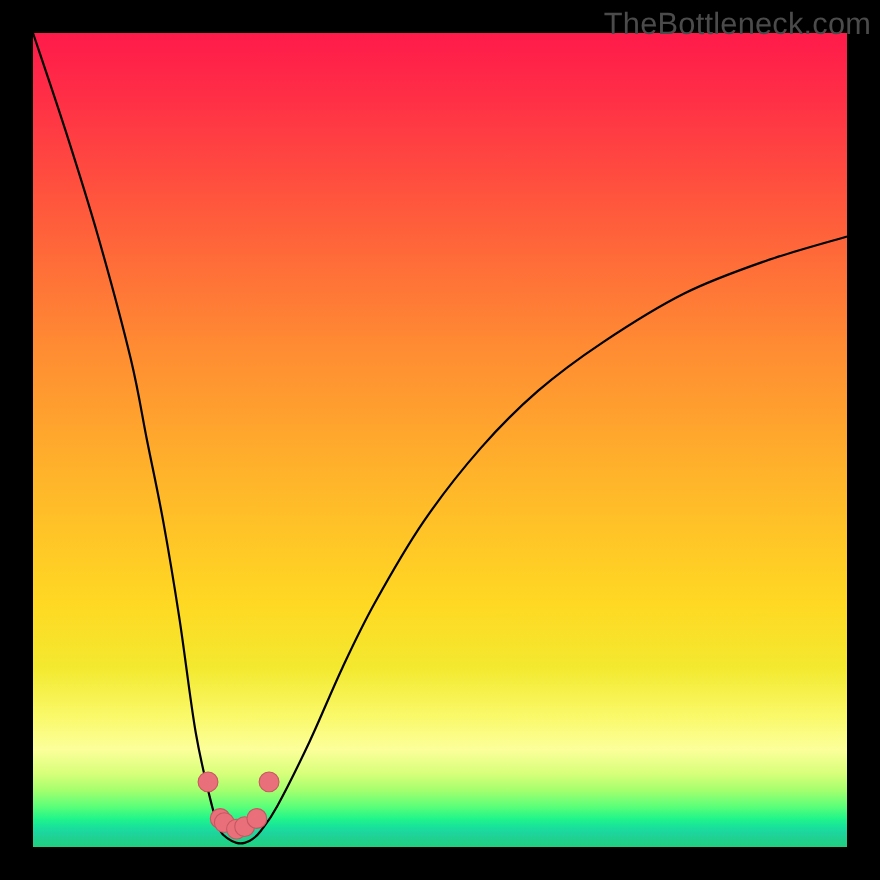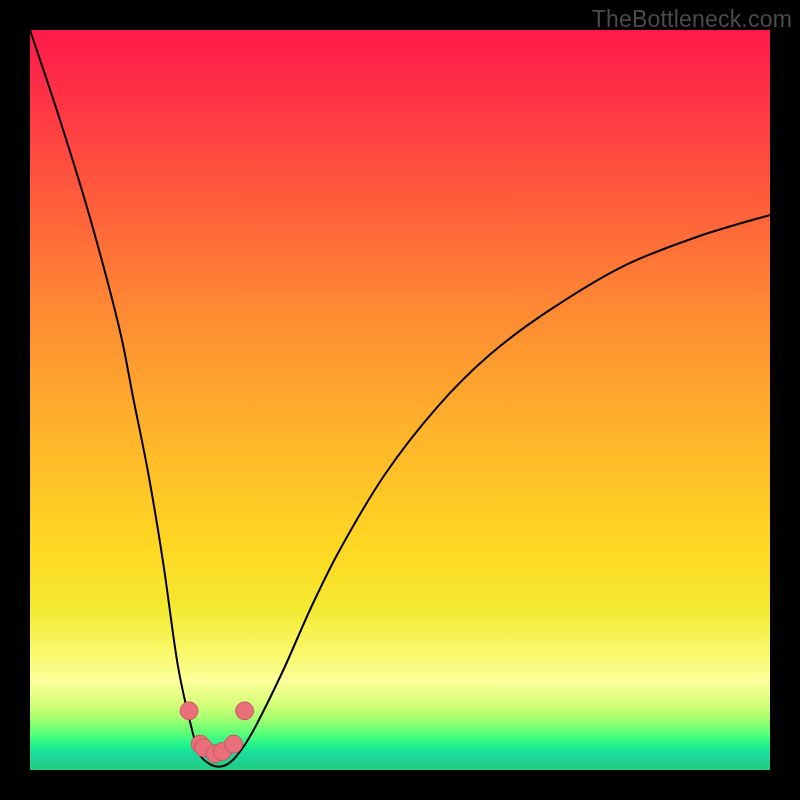--- a/index.html
+++ b/index.html
@@ -35,21 +35,21 @@
       #1cd69e 98.2%,
       #20d18f 99%,
       #1fd07f 100%
     );
   }
   .watermark {
     position: absolute;
     top: 6px;
     right: 8px;
     color: #4b4b4b;
-    font-size: 23px;
+    font-size: 28px;
     font-weight: 500;
     letter-spacing: 0.2px;
     user-select: none;
   }
   svg.curve {
     position: absolute;
     left: 30px;
     top: 30px;
     width: 740px;
     height: 740px;

